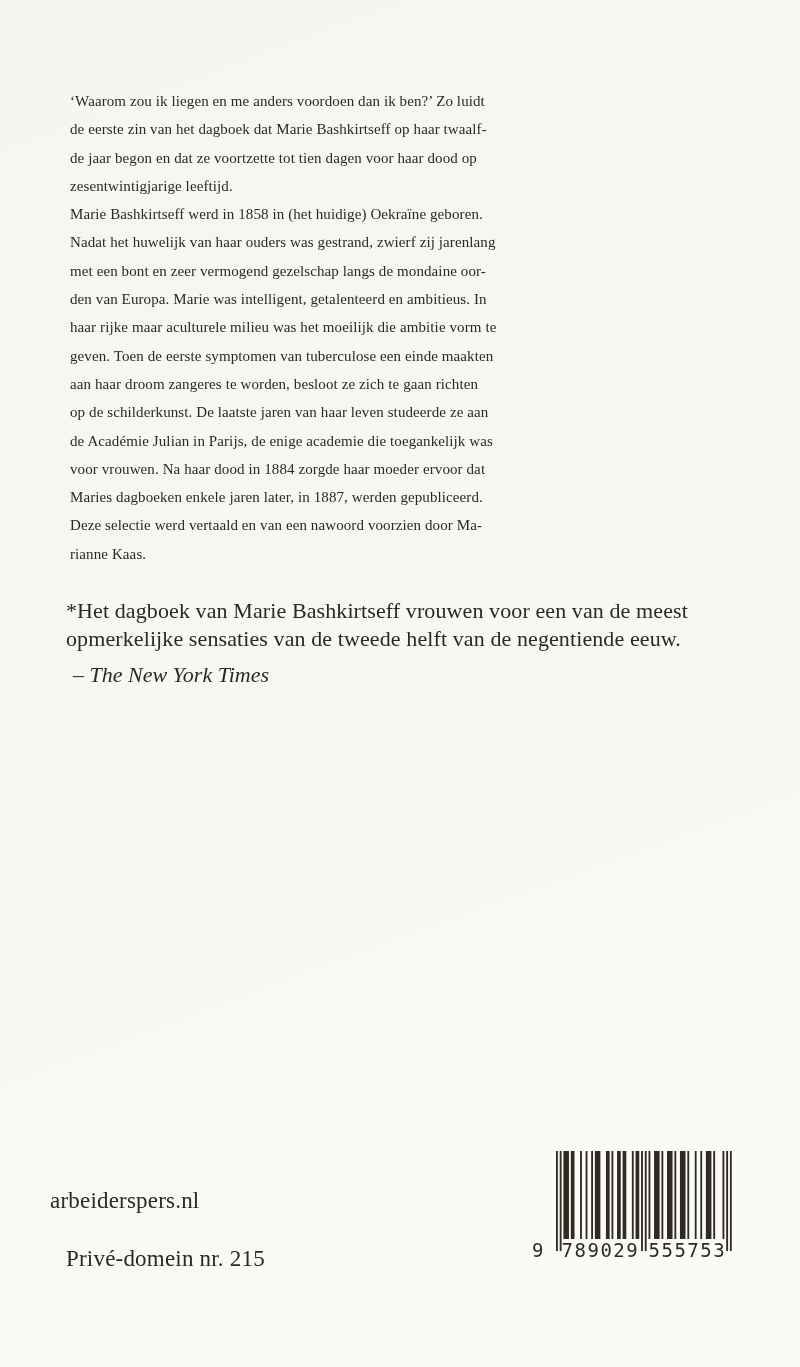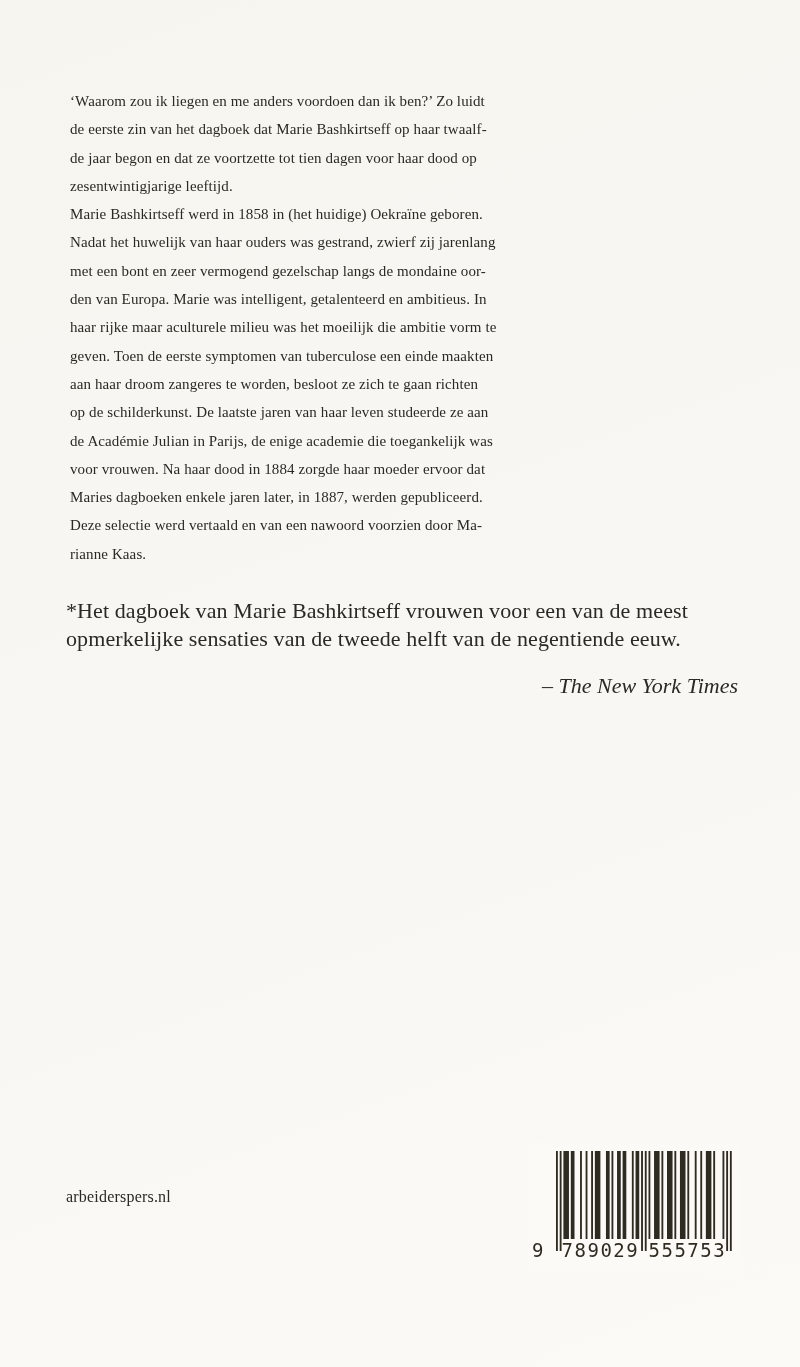--- a/index.html
+++ b/index.html
@@ -29,31 +29,30 @@
     letter-spacing: 0.1px;
   }
   .review-quote {
     margin: 28.5px 0 0 0;
     font-size: 22px;
     line-height: 28.6px;
     white-space: pre;
     letter-spacing: 0.1px;
   }
   .review-attribution {
-    margin: 18px;
+    margin: 7px;
     font-size: 22px;
     line-height: 28.6px;
     font-style: italic;
-    text-align: right;
   }
   .publisher-url {
     position: absolute;
-    left: 66px;
+    left: 50px;
     top: 1188px;
-    font-size: 16px;
+    font-size: 23px;
     letter-spacing: 0.2px;
   }
   .series-label {
     position: absolute;
     left: 66px;
     top: 1246px;
     font-size: 23px;
     letter-spacing: 0.2px;
   }
   .barcode-wrap {
@@ -97,20 +96,21 @@
 Maries dagboeken enkele jaren later, in 1887, werden gepubliceerd.
 Deze selectie werd vertaald en van een nawoord voorzien door Ma-
 rianne Kaas.</p>
     <p class="review-quote">*Het dagboek van Marie Bashkirtseff vrouwen voor een van de meest
 opmerkelijke sensaties van de tweede helft van de negentiende eeuw.</p>
     <p class="review-attribution">– The New York Times</p>
   </div>
 
   <div class="publisher-url">arbeiderspers.nl</div>
 
+  <div class="series-label">Privé-domein nr. 215</div>
 
   <div class="barcode-wrap">
     <svg id="barcode-svg" width="212" height="130" viewBox="0 0 212 130">
         <rect x="28.00" y="8" width="1.85" height="100" fill="#2e2b22"></rect>
         <rect x="31.70" y="8" width="1.85" height="100" fill="#2e2b22"></rect>
         <rect x="35.40" y="8" width="5.55" height="88" fill="#2e2b22"></rect>
         <rect x="42.80" y="8" width="3.70" height="88" fill="#2e2b22"></rect>
         <rect x="52.05" y="8" width="1.85" height="88" fill="#2e2b22"></rect>
         <rect x="57.60" y="8" width="1.85" height="88" fill="#2e2b22"></rect>
         <rect x="63.15" y="8" width="1.85" height="88" fill="#2e2b22"></rect>

